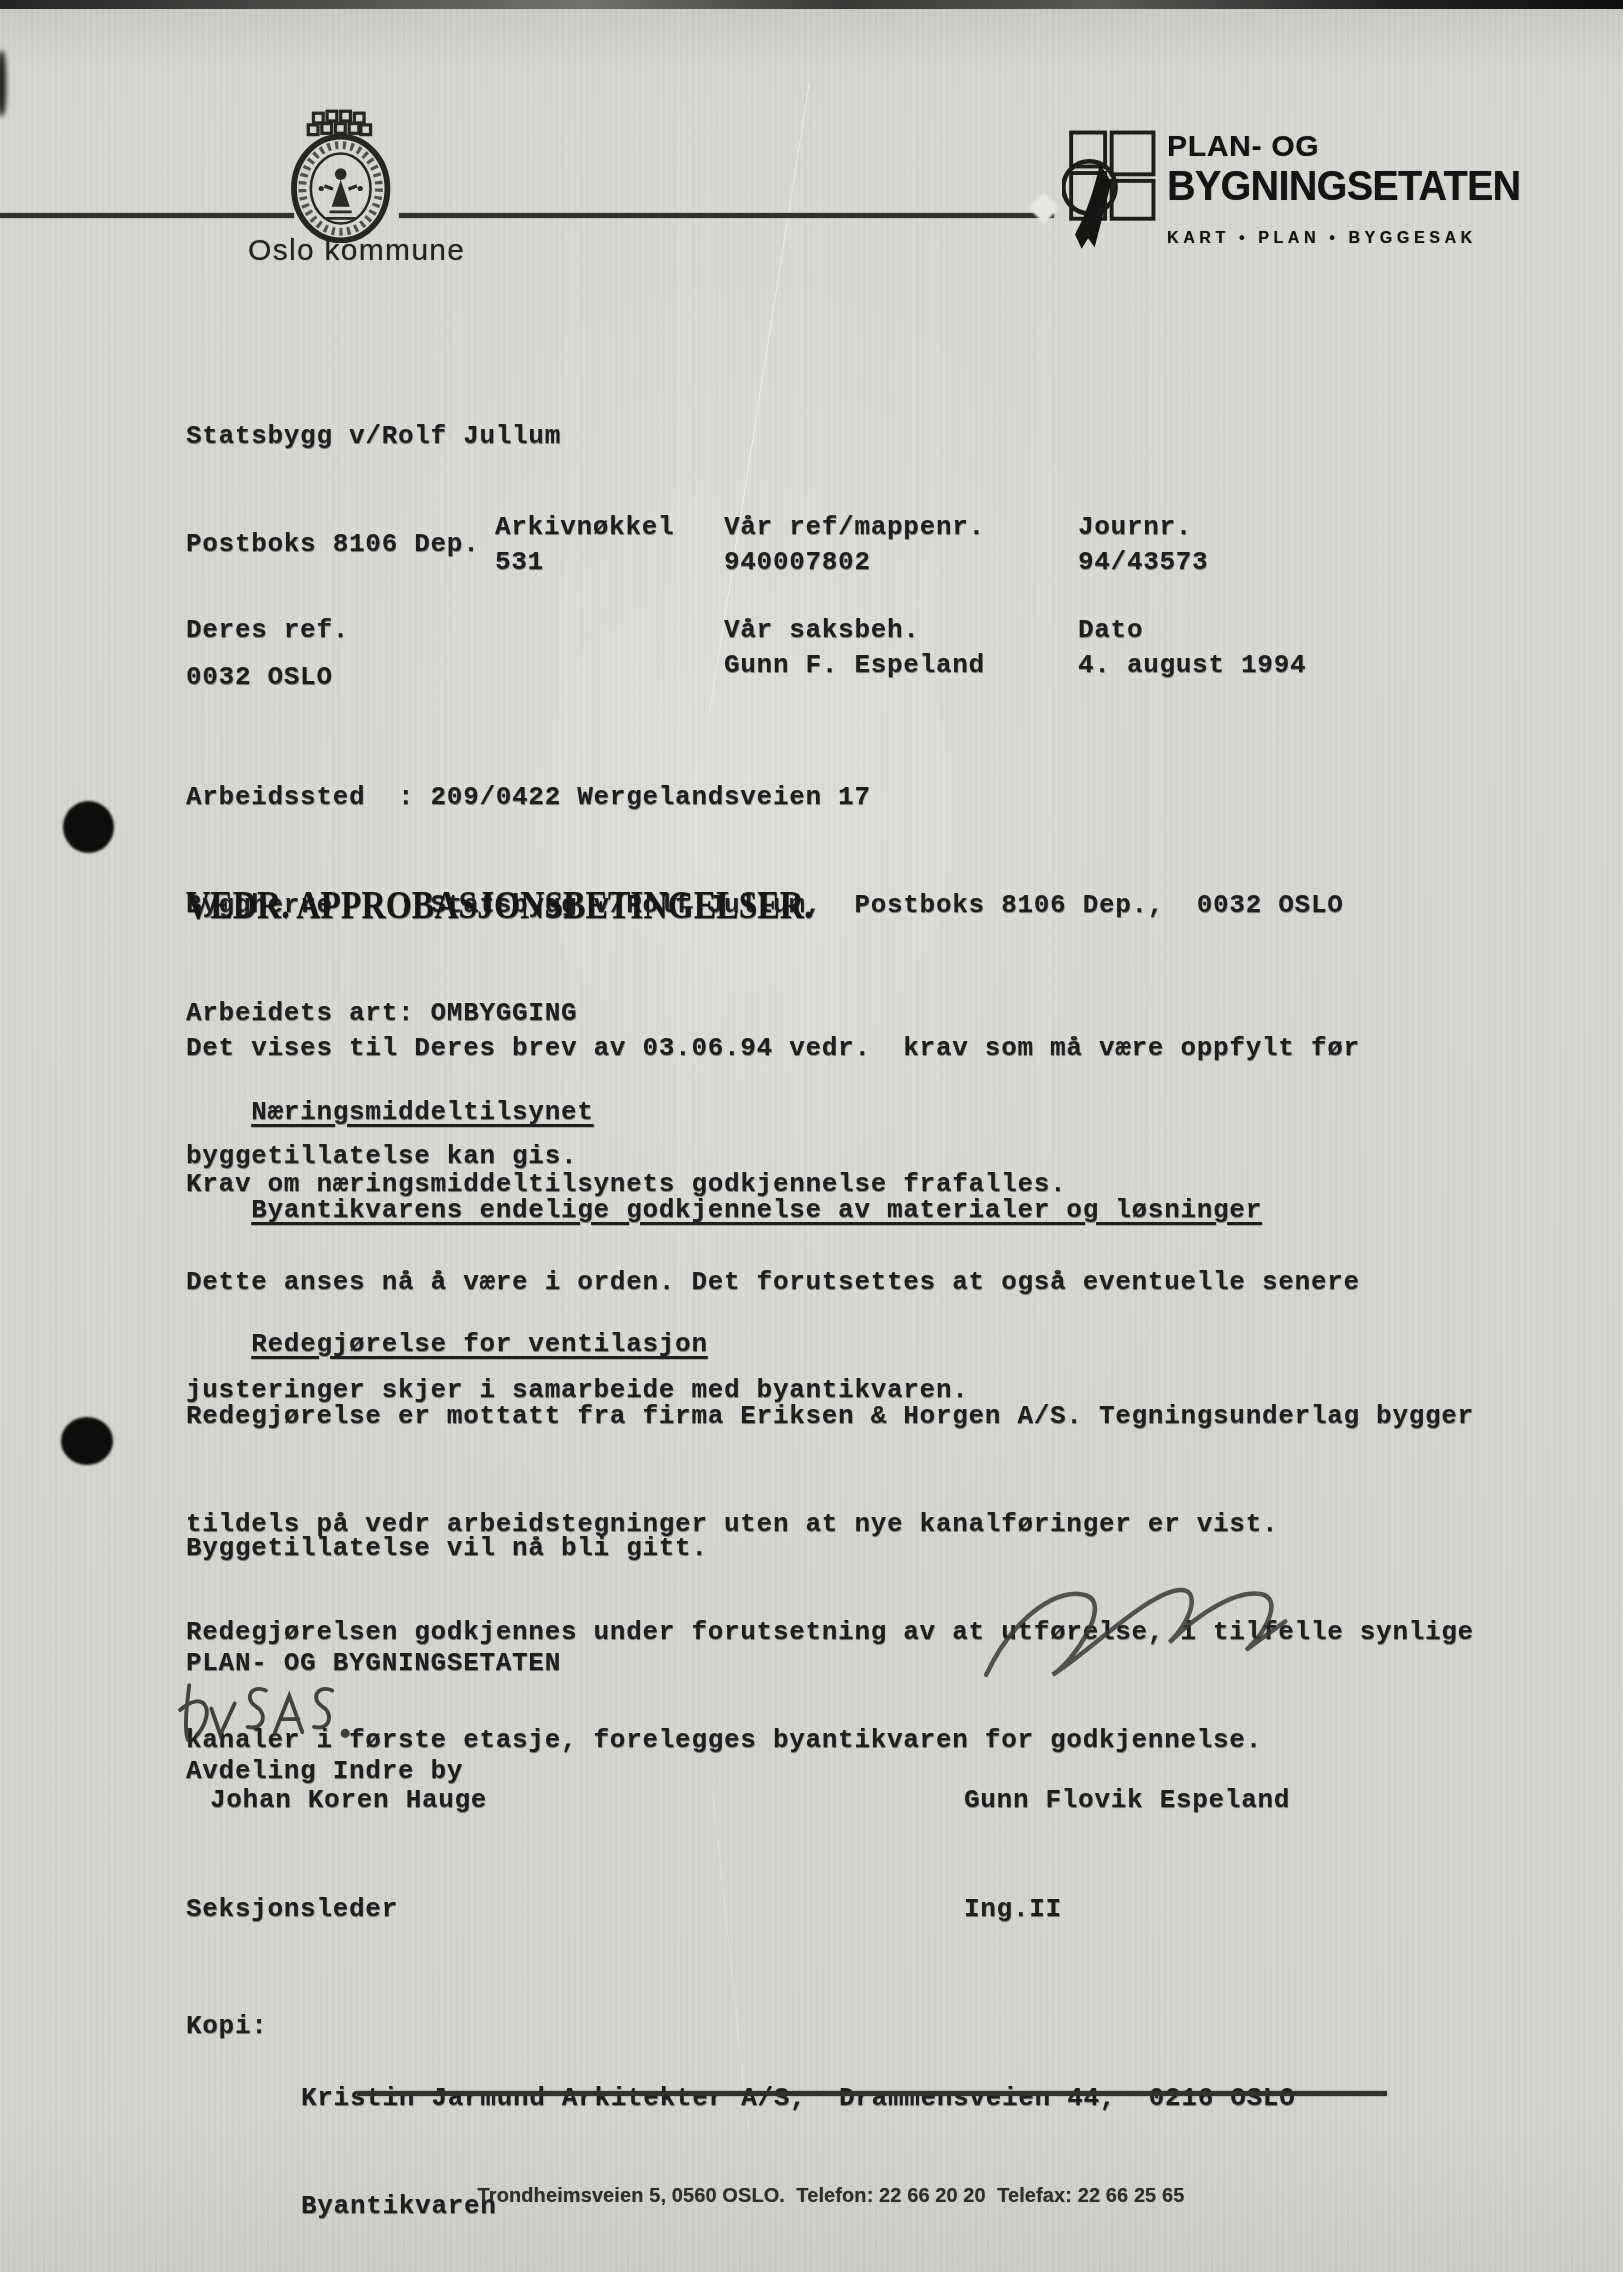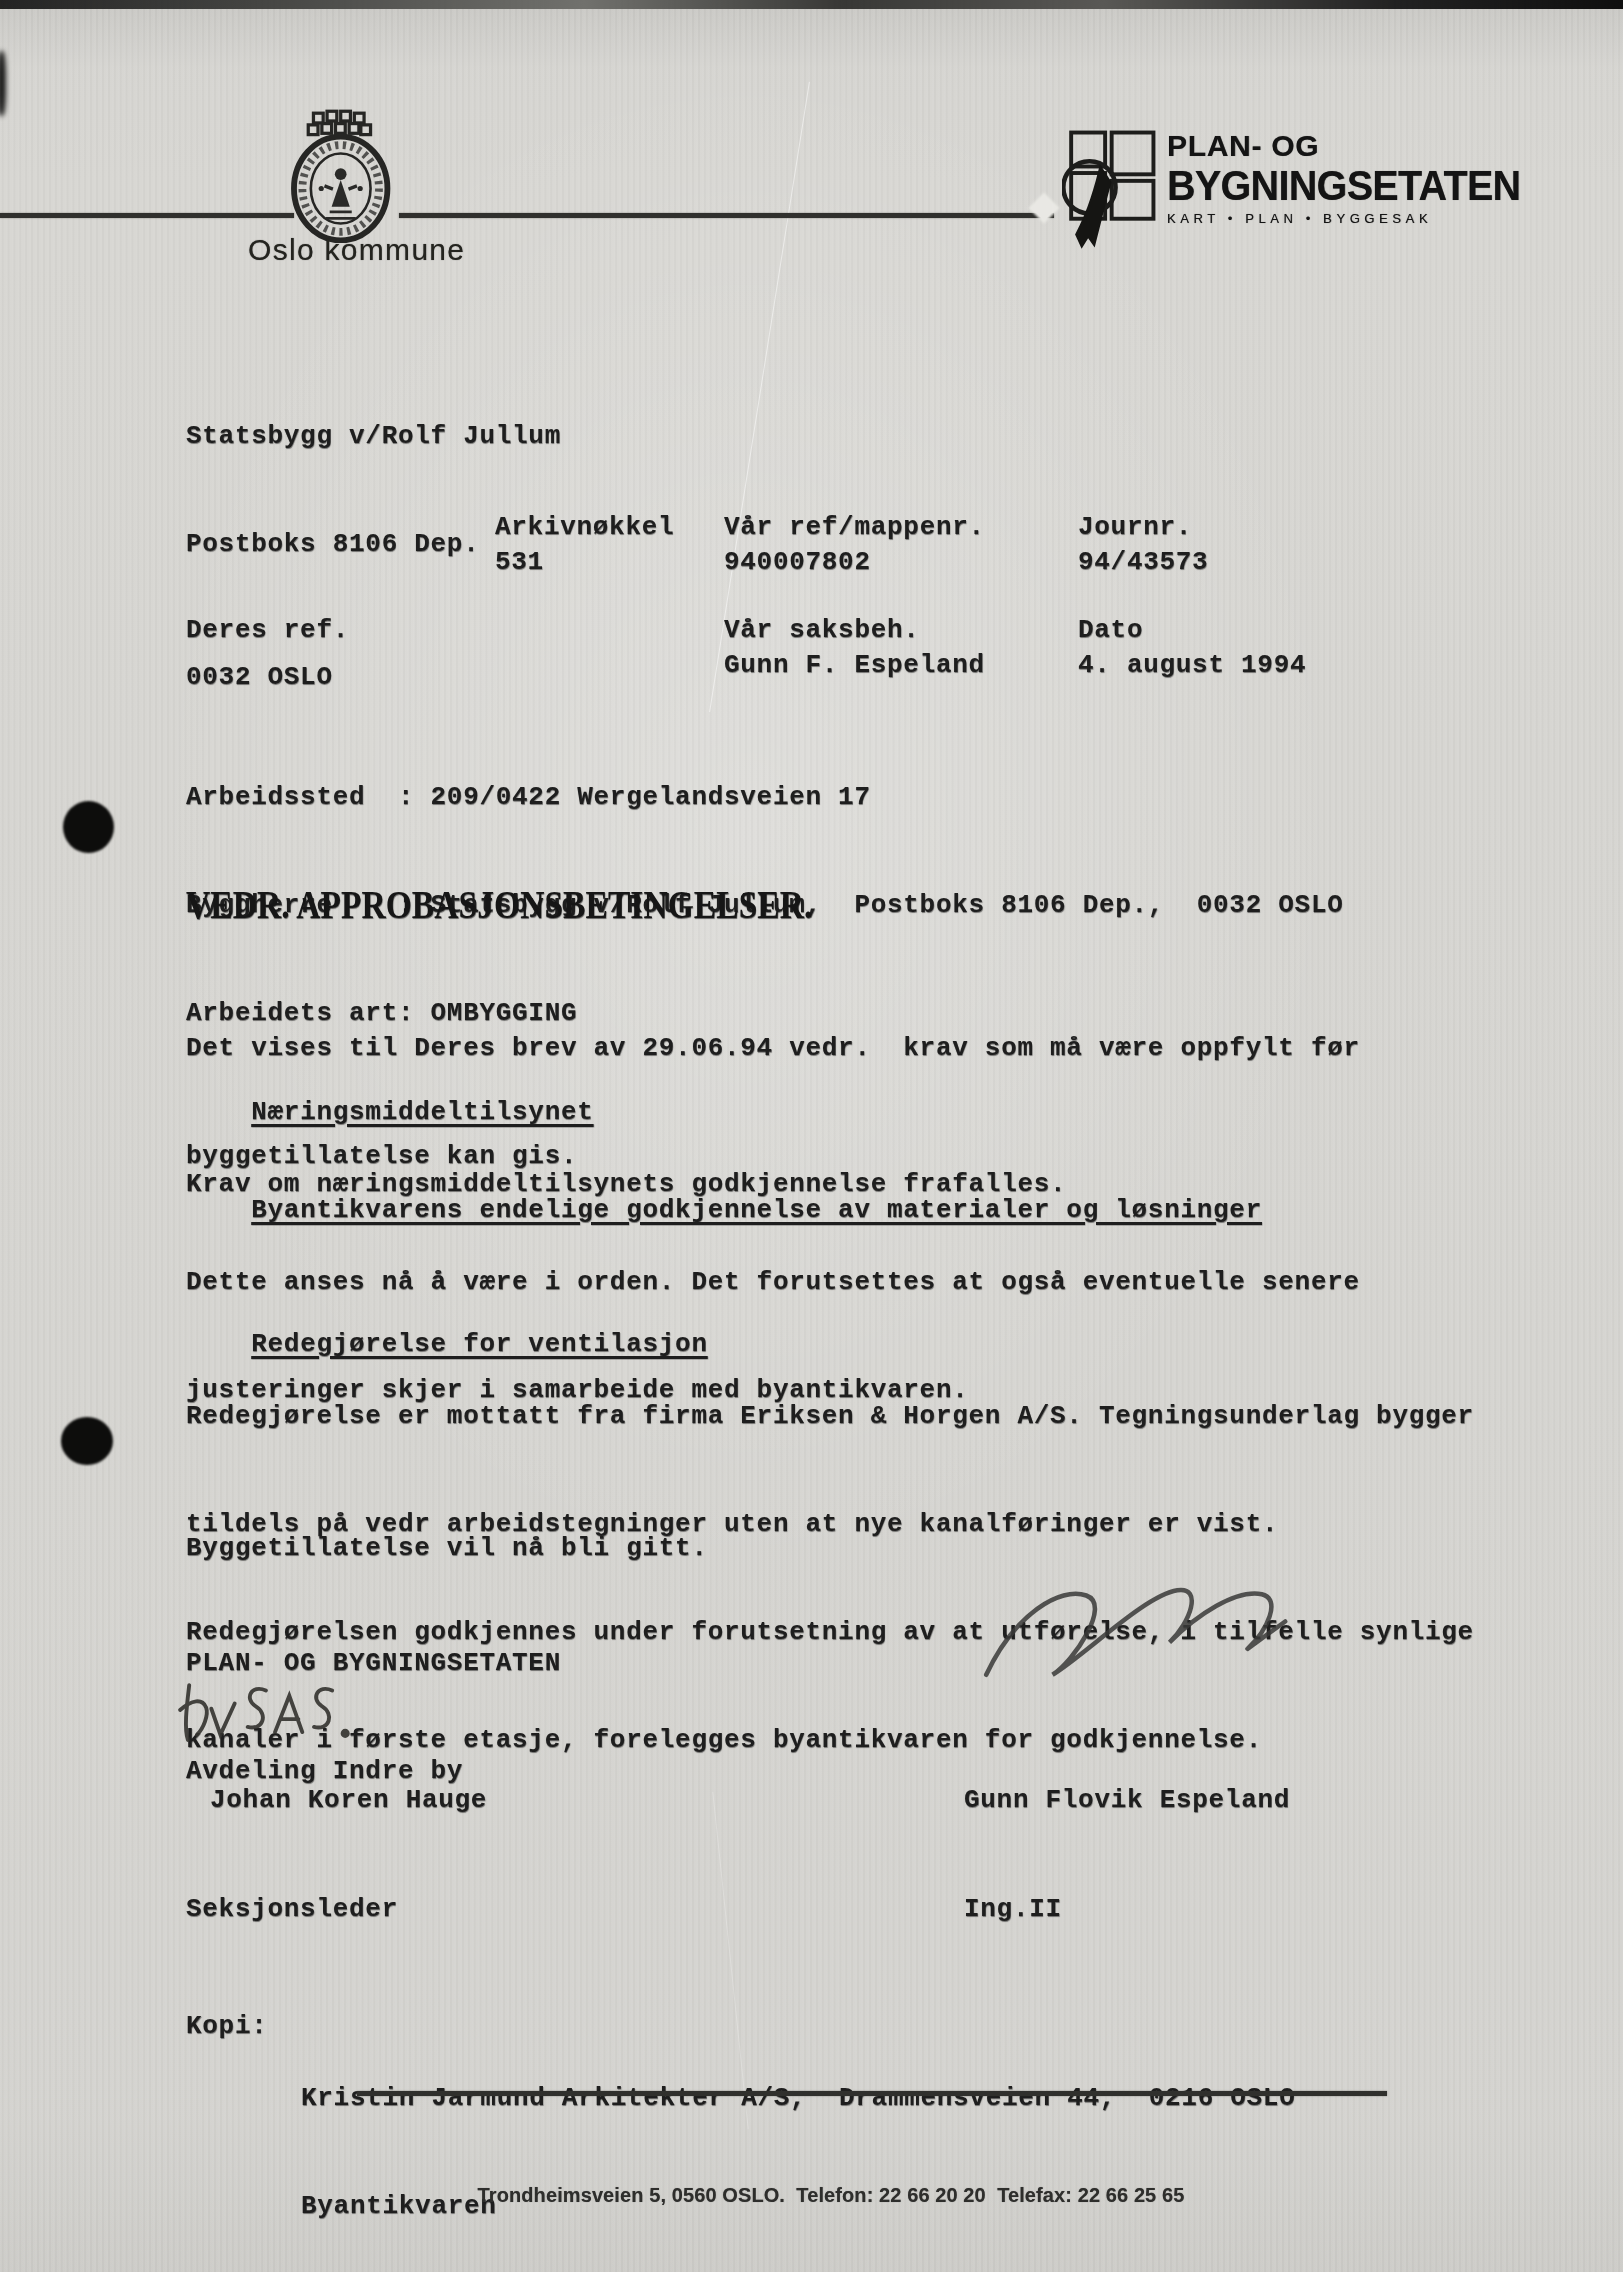--- a/index.html
+++ b/index.html
@@ -24,21 +24,21 @@
   .u{text-decoration:underline;text-decoration-thickness:2.6px;text-underline-offset:4.6px;}
   .subject{
     font-family:"Liberation Serif","DejaVu Serif",serif;font-weight:700;font-size:40px;
     transform:scaleX(0.84);transform-origin:left top;white-space:pre;color:#161616;
     text-shadow:0.5px 0.5px 0.9px rgba(25,25,25,0.6);
   }
   .oslo-label{font-size:30px;letter-spacing:1.3px;color:#24241f;text-shadow:0 0 1px rgba(40,40,38,0.7);}
   .pbe-text{color:#141414;text-shadow:0.3px 0.3px 0.7px rgba(20,20,20,0.6);}
   .pbe-l1{font-size:30px;font-weight:700;letter-spacing:0.7px;line-height:31px;}
   .pbe-l2{font-size:42px;font-weight:700;letter-spacing:-0.7px;line-height:43px;transform:scaleX(0.94);transform-origin:left top;margin-top:2.6px;white-space:pre;}
-  .pbe-l3{font-size:13px;font-weight:400;letter-spacing:4.6px;margin-top:4px;white-space:pre;}
+  .pbe-l3{font-size:16px;font-weight:700;letter-spacing:4.6px;margin-top:22px;white-space:pre;}
   .rule{position:absolute;height:4.6px;background:#30302d;box-shadow:0 0 1.3px rgba(40,40,38,0.8);}
   .dot{position:absolute;background:#0d0d0c;border-radius:50%;filter:blur(1px);}
   .footer-text{
     font-weight:700;font-size:20px;line-height:35px;color:#2e2e2c;letter-spacing:0.1px;
     text-align:center;text-shadow:0 0 0.8px rgba(46,46,44,0.55);white-space:pre;
   }
   .top-edge{
     position:absolute;left:0;top:0;width:100%;height:9px;
     background:linear-gradient(90deg,#161616,#3a3a38 16%,#6a6a66 36%,#2c2c2a 52%,#504f4c 68%,#141414 86%,#000);
     filter:blur(0.7px);opacity:0.92;
@@ -128,21 +128,21 @@
     <div>Byggherre    : Statsbygg v/Rolf Jullum,  Postboks 8106 Dep.,  0032 OSLO</div>
     <div>Arbeidets art: OMBYGGING</div>
   </div>
 
   <div class="dot" style="left:63px;top:801px;width:51px;height:52px;"></div>
   <div class="dot" style="left:61px;top:1417px;width:52px;height:48px;"></div>
 
   <div class="abs subject" style="left:186px;top:881px;">VEDR. APPROBASJONSBETINGELSER.</div>
 
   <div class="abs mono" style="left:186px;top:958px;">
-    <div>Det vises til Deres brev av 29.06.94 vedr.  krav som må være oppfylt før</div>
+    <div>Det vises til Deres brev av 03.06.94 vedr.  krav som må være oppfylt før</div>
     <div>byggetillatelse kan gis.</div>
   </div>
 
   <div class="abs mono" style="left:186px;top:1094px;">
     <div>Krav om næringsmiddeltilsynets godkjennelse frafalles.</div>
   </div>
   <div class="abs mono" style="left:186px;top:1058px;">
     <span class="u">Næringsmiddeltilsynet</span>
   </div>
 

